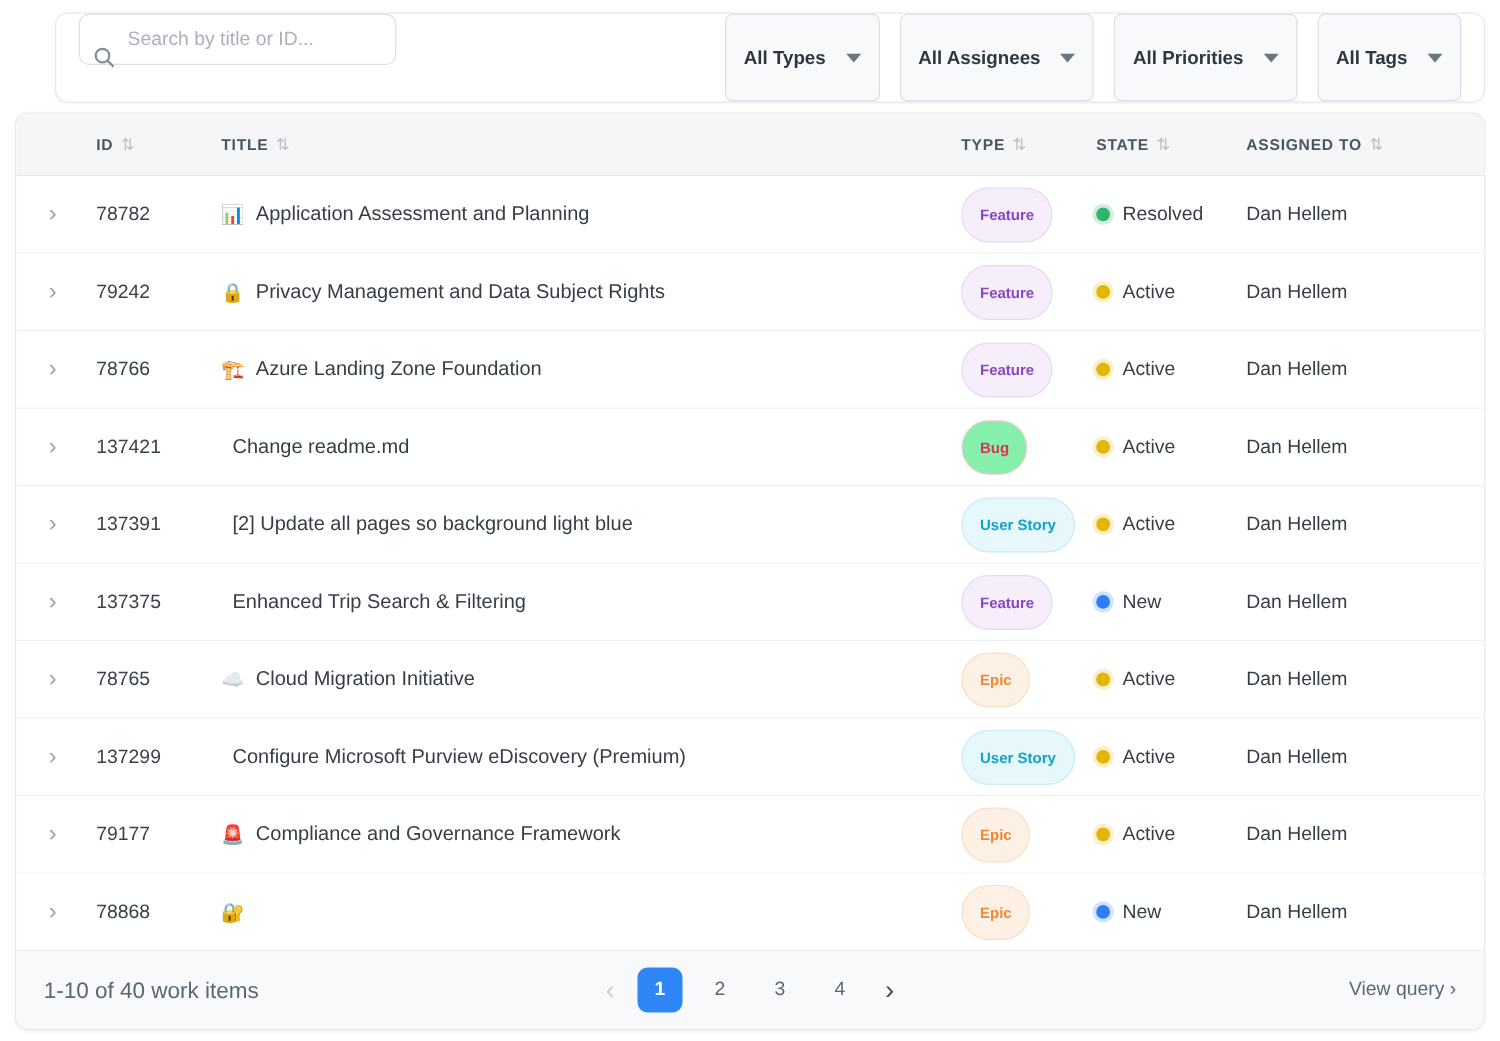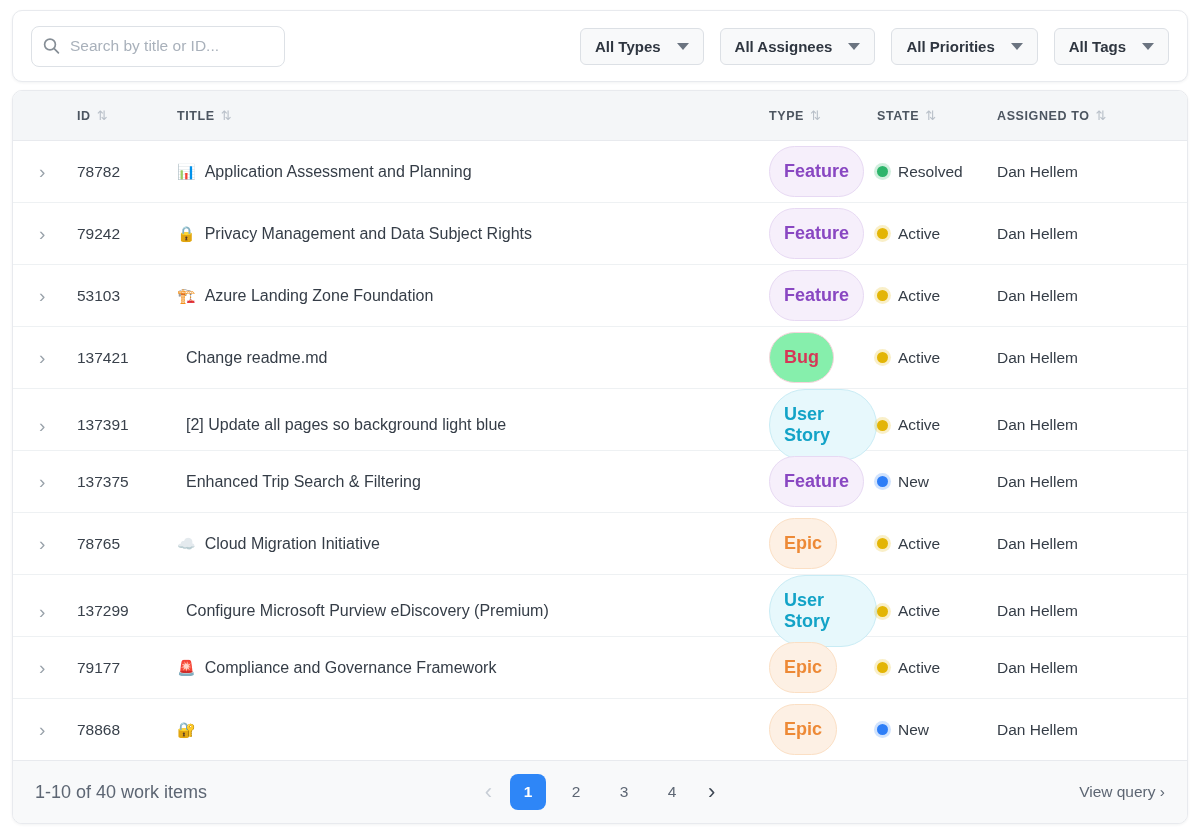--- a/index.html
+++ b/index.html
@@ -4,22 +4,22 @@
 <style>
   * { margin:0; padding:0; box-sizing:border-box; }
   html,body { width:1200px; height:833px; background:#ffffff;
     font-family:"Liberation Sans", sans-serif; color:#39414b; }
   body { padding:10px 12px; }
 
   .card { background:#fff; border:1px solid #e8eaee; border-radius:10px;
     box-shadow:0 1px 3px rgba(25,35,50,.06); }
 
   
-  .toolbar { height:72px; display:flex; align-items:center;
-    padding:0 18px; margin-bottom:8px; }
+  .toolbar { height:72px; display:flex; 
+    padding:0 18px; margin-bottom:8px;margin-left:32px; }
   .search-wrap { position:relative; width:254px; }
   .search-wrap svg { position:absolute; left:12px; top:50%; transform:translateY(-50%); }
   .search-input { width:100%; height:41px; border:1px solid #dde1e6; border-radius:8px;
     padding:0 12px 0 38px; font-size:15.5px; color:#39414b; background:#fff; outline:none;
     font-family:"Liberation Sans", sans-serif; }
   .search-input::placeholder { color:#a9b1bb; }
   .filter-bar { margin-left:auto; display:flex; gap:16px; }
   .filter-btn { display:flex; align-items:center; gap:16px; background:#f8f9fa;
     border:1px solid #dce0e5; border-radius:6px; padding:9px 14px; cursor:pointer;
     font-size:15px; font-weight:700; color:#2f3640; font-family:"Liberation Sans", sans-serif; }
@@ -36,21 +36,21 @@
     letter-spacing:.6px; color:#4c5560; text-transform:uppercase; cursor:pointer; }
   .sort-glyph { color:#b9c0c9; font-size:13px; font-weight:400; }
 
   .row { height:62px; border-bottom:1px solid #eef1f3; background:#fff; }
   .row:last-of-type { border-bottom:1px solid #e8eaee; }
   .expander { color:#9aa3ab; font-size:19px; line-height:1; padding-left:10px; cursor:pointer; }
   .cell-id { font-size:15.5px; color:#39414b; }
   .cell-title { display:flex; align-items:center; gap:9px; font-size:16px; color:#353d47; }
   .title-icon { font-size:15px; }
 
-  .badge { display:inline-block; padding:14px 14px; border-radius:999px; font-size:18px;
+  .badge { display:inline-block; padding:14px 14px; border-radius:999px; font-size:12px;
     font-weight:700; border:1px solid transparent; cursor:default; }
 
   .cell-state { display:flex; align-items:center; gap:10px; font-size:15.5px; color:#353d47;text-align:right; }
   .dot { width:11px; height:11px; border-radius:50%; flex:0 0 auto; }
   .cell-assigned { font-size:15.5px; color:#353d47; }
 
   
   .tfoot { height:62px; background:#f8f9fa; display:flex; align-items:center; padding:0 22px; }
   .count-text { flex:1; font-size:18px; color:#5d6673; }
   .pagination { display:flex; align-items:center; gap:12px; }
@@ -160,21 +160,21 @@
       </span>
       <span class="cell-state">
         <span class="dot" style="background: rgb(227, 181, 5); box-shadow: rgba(227, 181, 5, 0.22) 0px 0px 0px 3px;"></span>
         <span>Active</span>
       </span>
       <span class="cell-assigned">Dan Hellem</span>
     </div>
 
     <div class="grid-row row">
       <span class="expander">›</span>
-      <span class="cell-id">53103</span>
+      <span class="cell-id">78766</span>
       <span class="cell-title">
         <span class="title-icon">🏗️</span>
         <span>Azure Landing Zone Foundation</span>
       </span>
       <span>
         <span class="badge" style="color: rgb(137, 71, 194); background: rgb(246, 239, 251); border-color: rgb(231, 217, 243);">Feature</span>
       </span>
       <span class="cell-state">
         <span class="dot" style="background: rgb(227, 181, 5); box-shadow: rgba(227, 181, 5, 0.22) 0px 0px 0px 3px;"></span>
         <span>Active</span>

